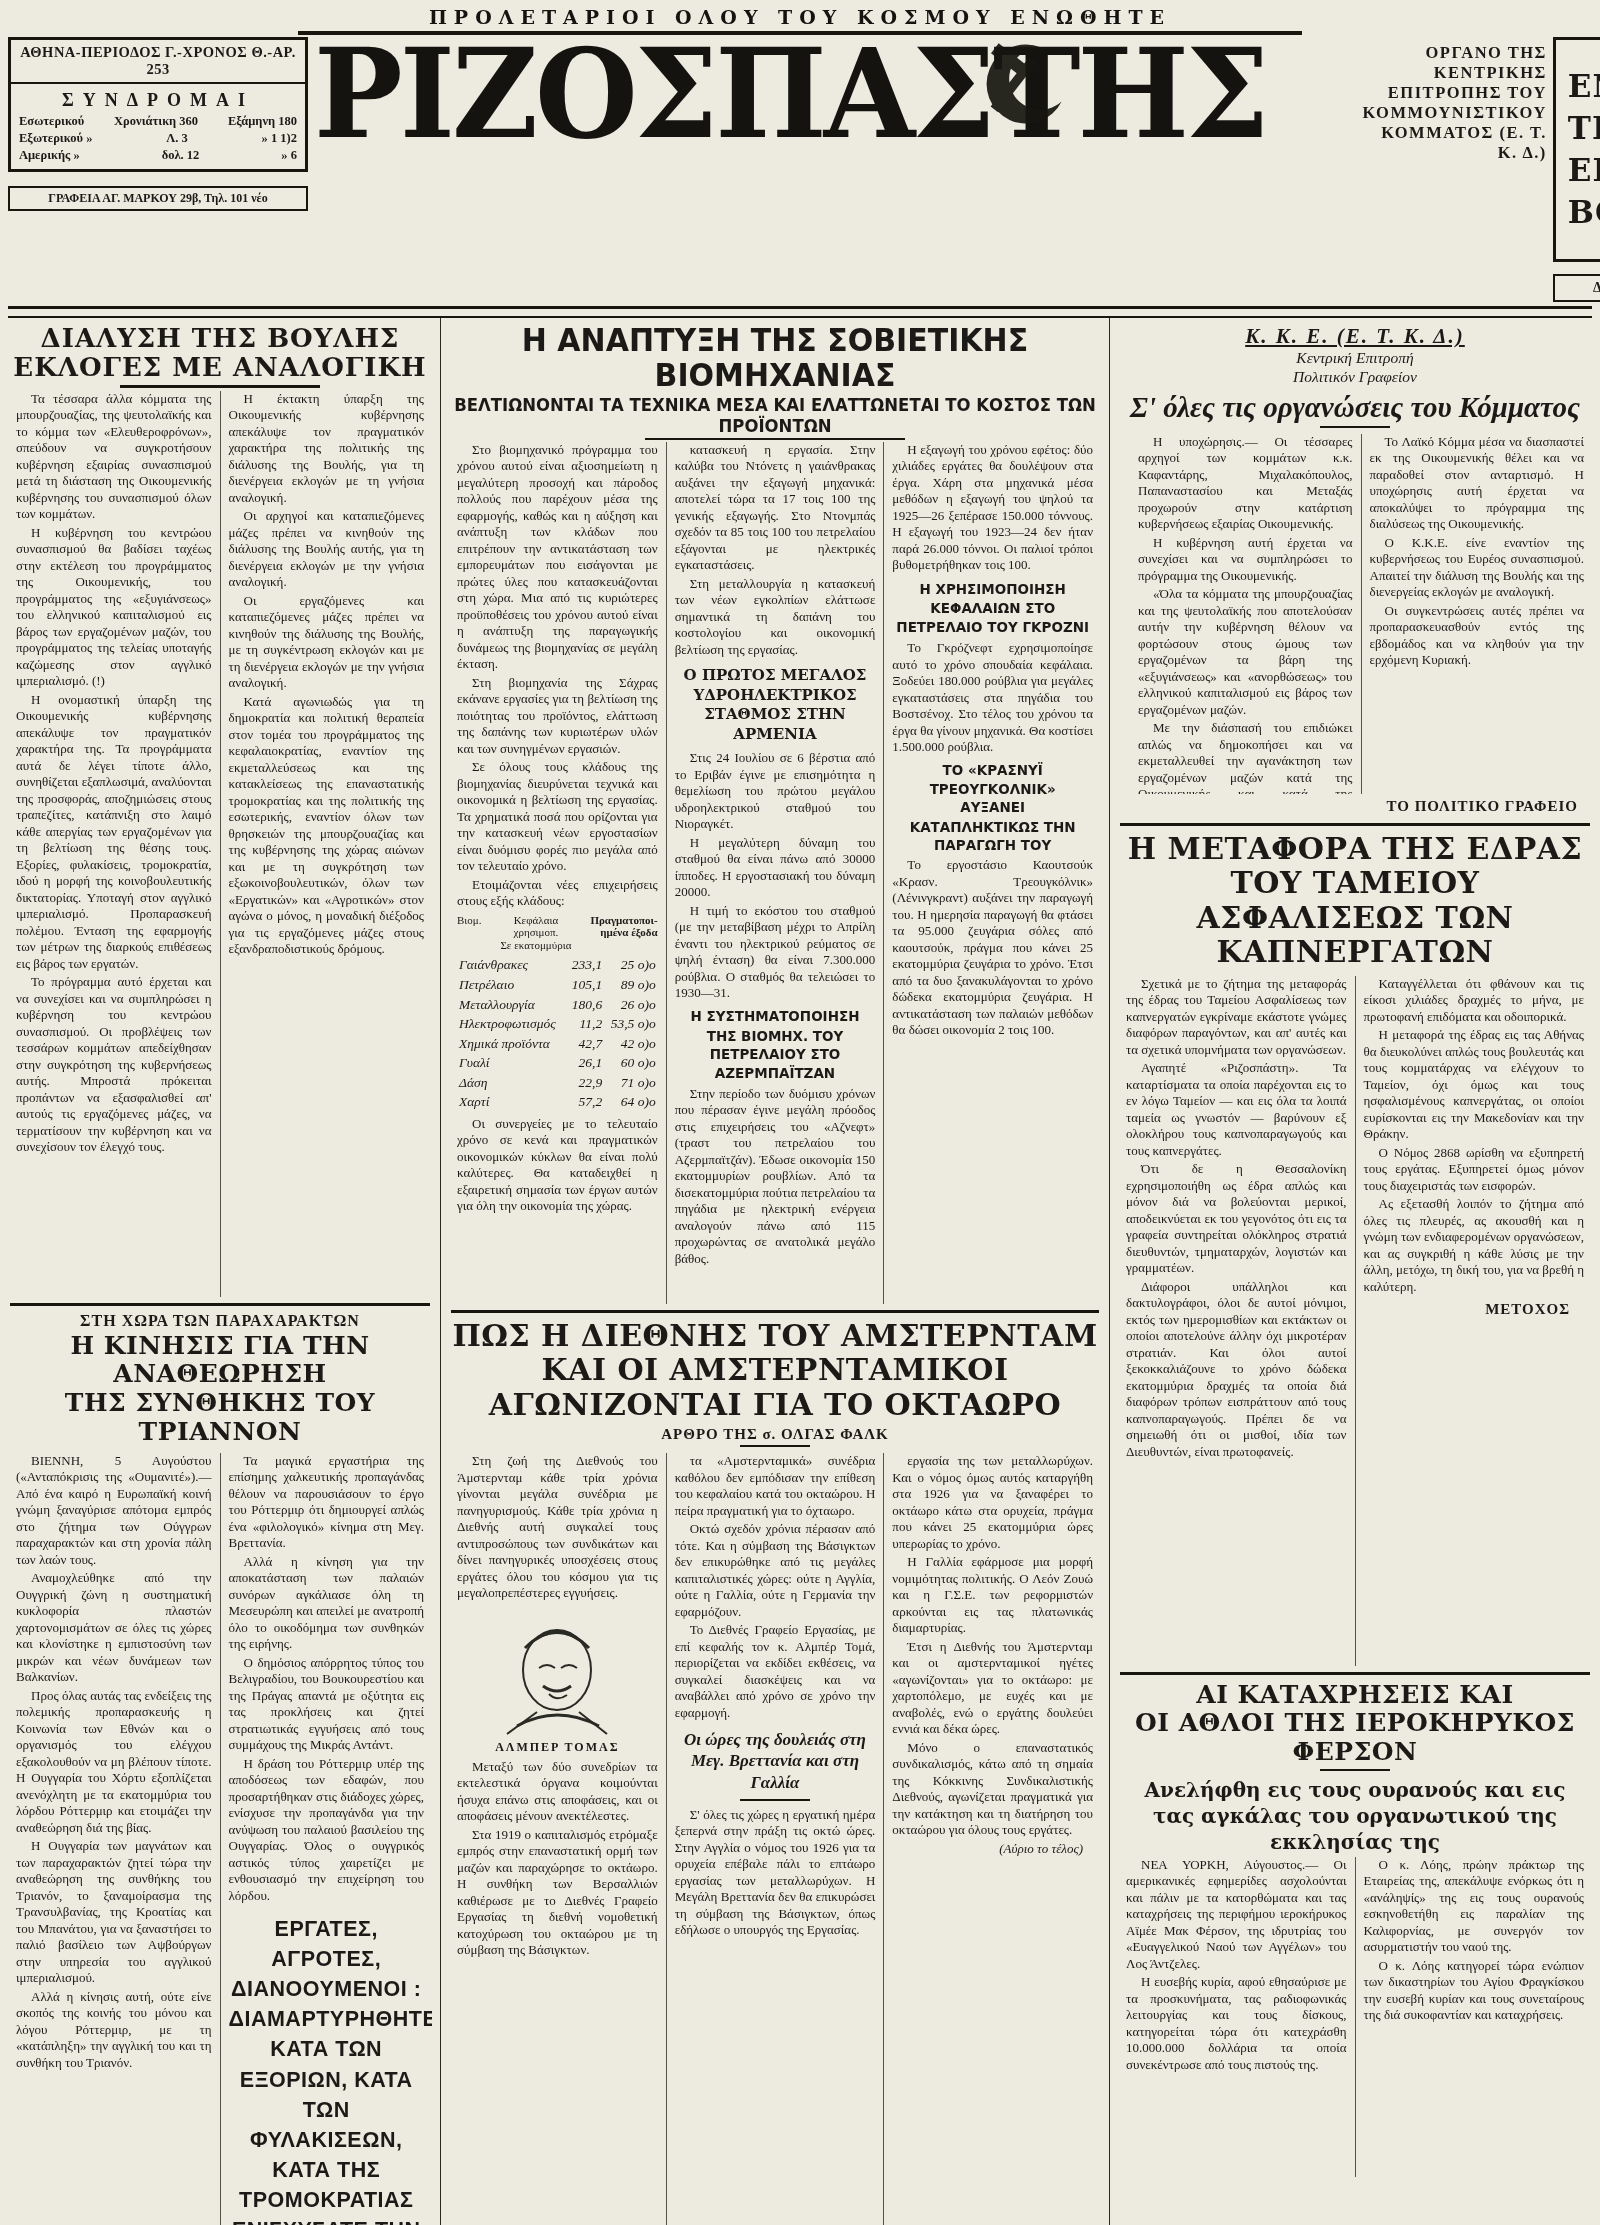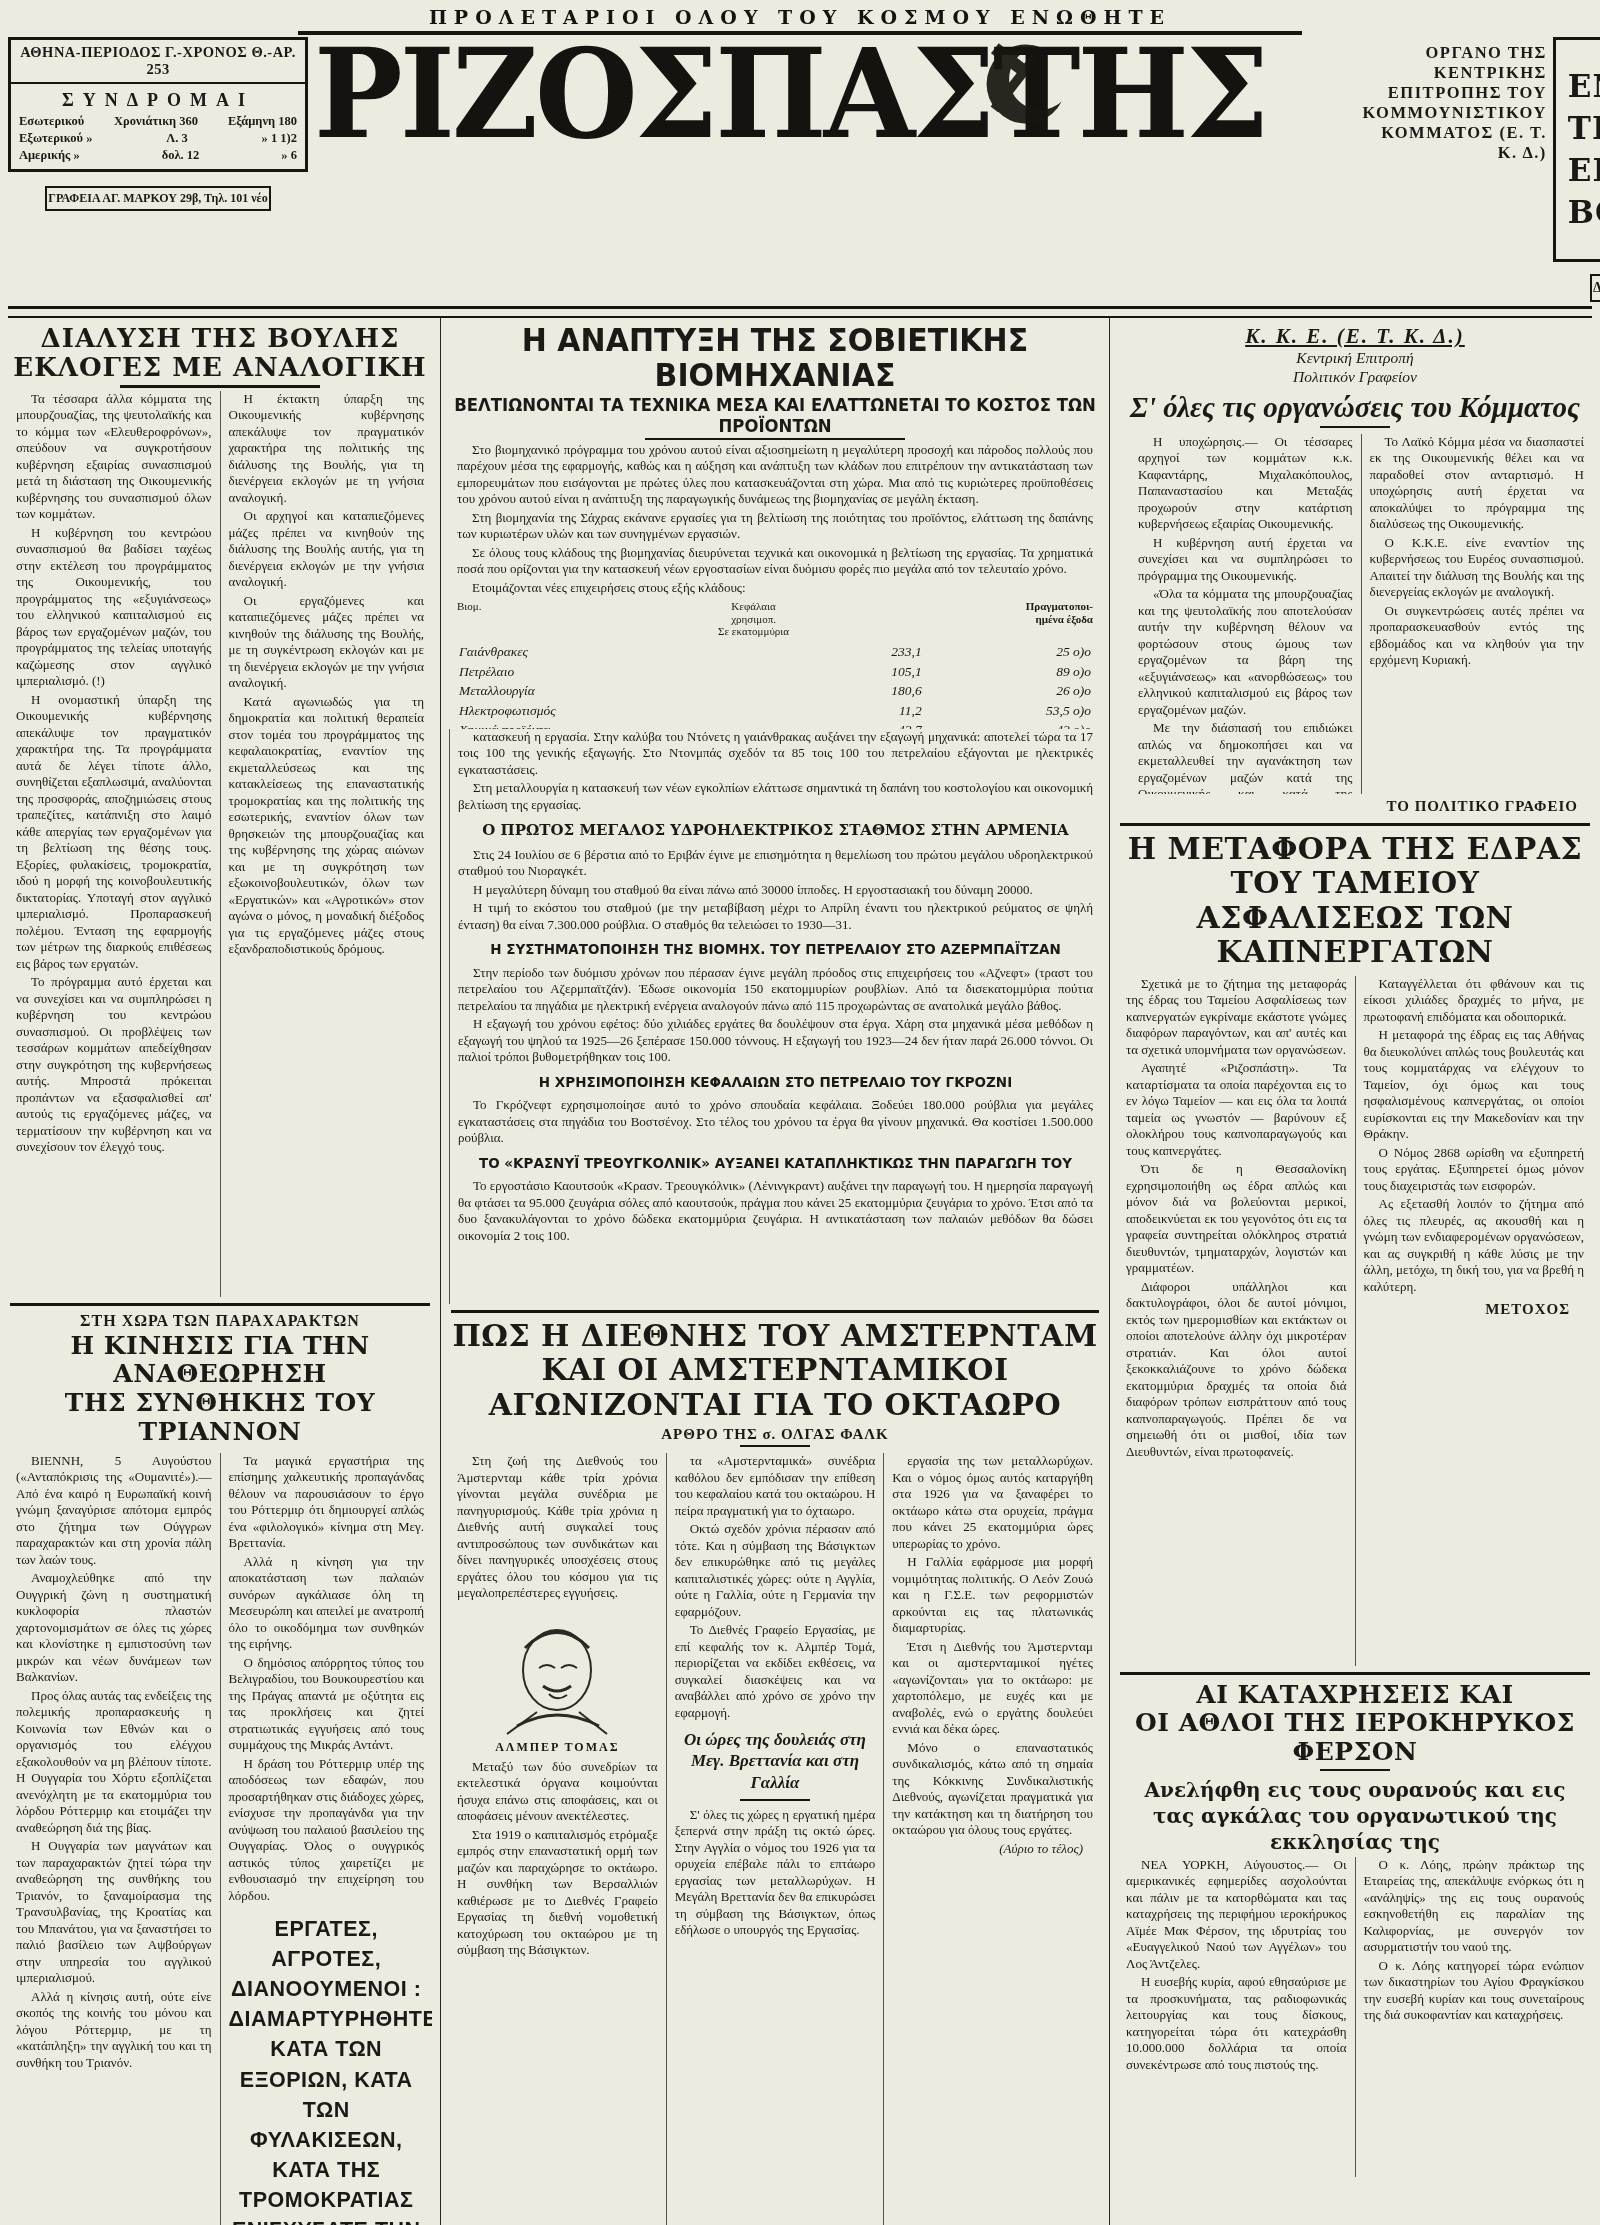--- a/index.html
+++ b/index.html
@@ -9,21 +9,21 @@
     font-family:"Liberation Serif", serif;
   }
   
   header{padding:6px 8px 0 8px;}
   .slogan{
     text-align:center;font-family:"DejaVu Serif",serif;font-weight:bold;
     font-size:19px;letter-spacing:7px;color:#14130f;
   }
   .slogan-rule{height:4px;background:#17160f;margin:3px 290px 0 290px;}
   .mast-row{display:flex;align-items:stretch;margin-top:2px;}
-  .mast-left,.mast-right{width:300px;flex:none;display:flex;flex-direction:column;align-items:center;}
+  .mast-left,.mast-right{width:300px;flex:none;display:flex;flex-direction:column;}
   .mast-right{width:312px;}
   .issue-box{border:3px solid #17160f;background:#edeae0;}
   .issue-line{font-weight:bold;font-size:14.5px;text-align:center;padding:4px 2px;border-bottom:2px solid #17160f;letter-spacing:.5px;}
   .subs-title{text-align:center;font-weight:bold;font-size:18px;letter-spacing:9px;padding:6px 0 2px 0;}
   .subs-row{font-size:12.5px;font-weight:bold;padding:1px 8px;display:flex;justify-content:space-between;}
   .offices-strip{border:2px solid #17160f;margin-top:14px;font-weight:bold;font-size:12px;text-align:center;padding:3px 1px;}
   .mast-center{flex:1;position:relative;text-align:right;padding:0 6px;display:flex;flex-direction:row;gap:44px;}
   .mast-title{
     font-family:"DejaVu Serif",serif;font-weight:900;font-size:118px;line-height:1.02;
     letter-spacing:-3px;color:#14130f;transform:scaleY(1.04);white-space:nowrap;
@@ -195,21 +195,21 @@
     </section>
 
     <section class="zone zone-center">
       <article>
         <div class="hl-cond h-industry">
           <p>Η ΑΝΑΠΤΥΞΗ ΤΗΣ ΣΟΒΙΕΤΙΚΗΣ ΒΙΟΜΗΧΑΝΙΑΣ</p>
         </div>
         <div class="subhead">ΒΕΛΤΙΩΝΟΝΤΑΙ ΤΑ ΤΕΧΝΙΚΑ ΜΕΣΑ ΚΑΙ ΕΛΑΤΤΩΝΕΤΑΙ ΤΟ ΚΟΣΤΟΣ ΤΩΝ ΠΡΟΪΟΝΤΩΝ</div>
         <div class="subhead-rule"></div>
 
-        <div class="cols" style="height:862px;flex-direction:column;">
+        <div class="cols" style="height:862px;">
           <div class="col">
             <div class="body">
                 <p>Στο βιομηχανικό πρόγραμμα του χρόνου αυτού είναι αξιοσημείωτη η μεγαλύτερη προσοχή και πάροδος πολλούς που παρέχουν μέσα της εφαρμογής, καθώς και η αύξηση και ανάπτυξη των κλάδων που επιτρέπουν την αντικατάσταση των εμπορευμάτων που εισάγονται με πρώτες ύλες που κατασκευάζονται στη χώρα. Μια από τις κυριώτερες προϋποθέσεις του χρόνου αυτού είναι η ανάπτυξη της παραγωγικής δυνάμεως της βιομηχανίας σε μεγάλη έκταση.</p>
                 <p>Στη βιομηχανία της Σάχρας εκάνανε εργασίες για τη βελτίωση της ποιότητας του προϊόντος, ελάττωση της δαπάνης των κυριωτέρων υλών και των συνηγμένων εργασιών.</p>
                 <p>Σε όλους τους κλάδους της βιομηχανίας διευρύνεται τεχνικά και οικονομικά η βελτίωση της εργασίας. Τα χρηματικά ποσά που ορίζονται για την κατασκευή νέων εργοστασίων είναι δυόμισυ φορές πιο μεγάλα από τον τελευταίο χρόνο.</p>
                 <p>Ετοιμάζονται νέες επιχειρήσεις στους εξής κλάδους:</p>
               </div>
             <div class="thead">
               <span class="c">Βιομ.</span>
               <span class="c mid">Κεφάλαια

